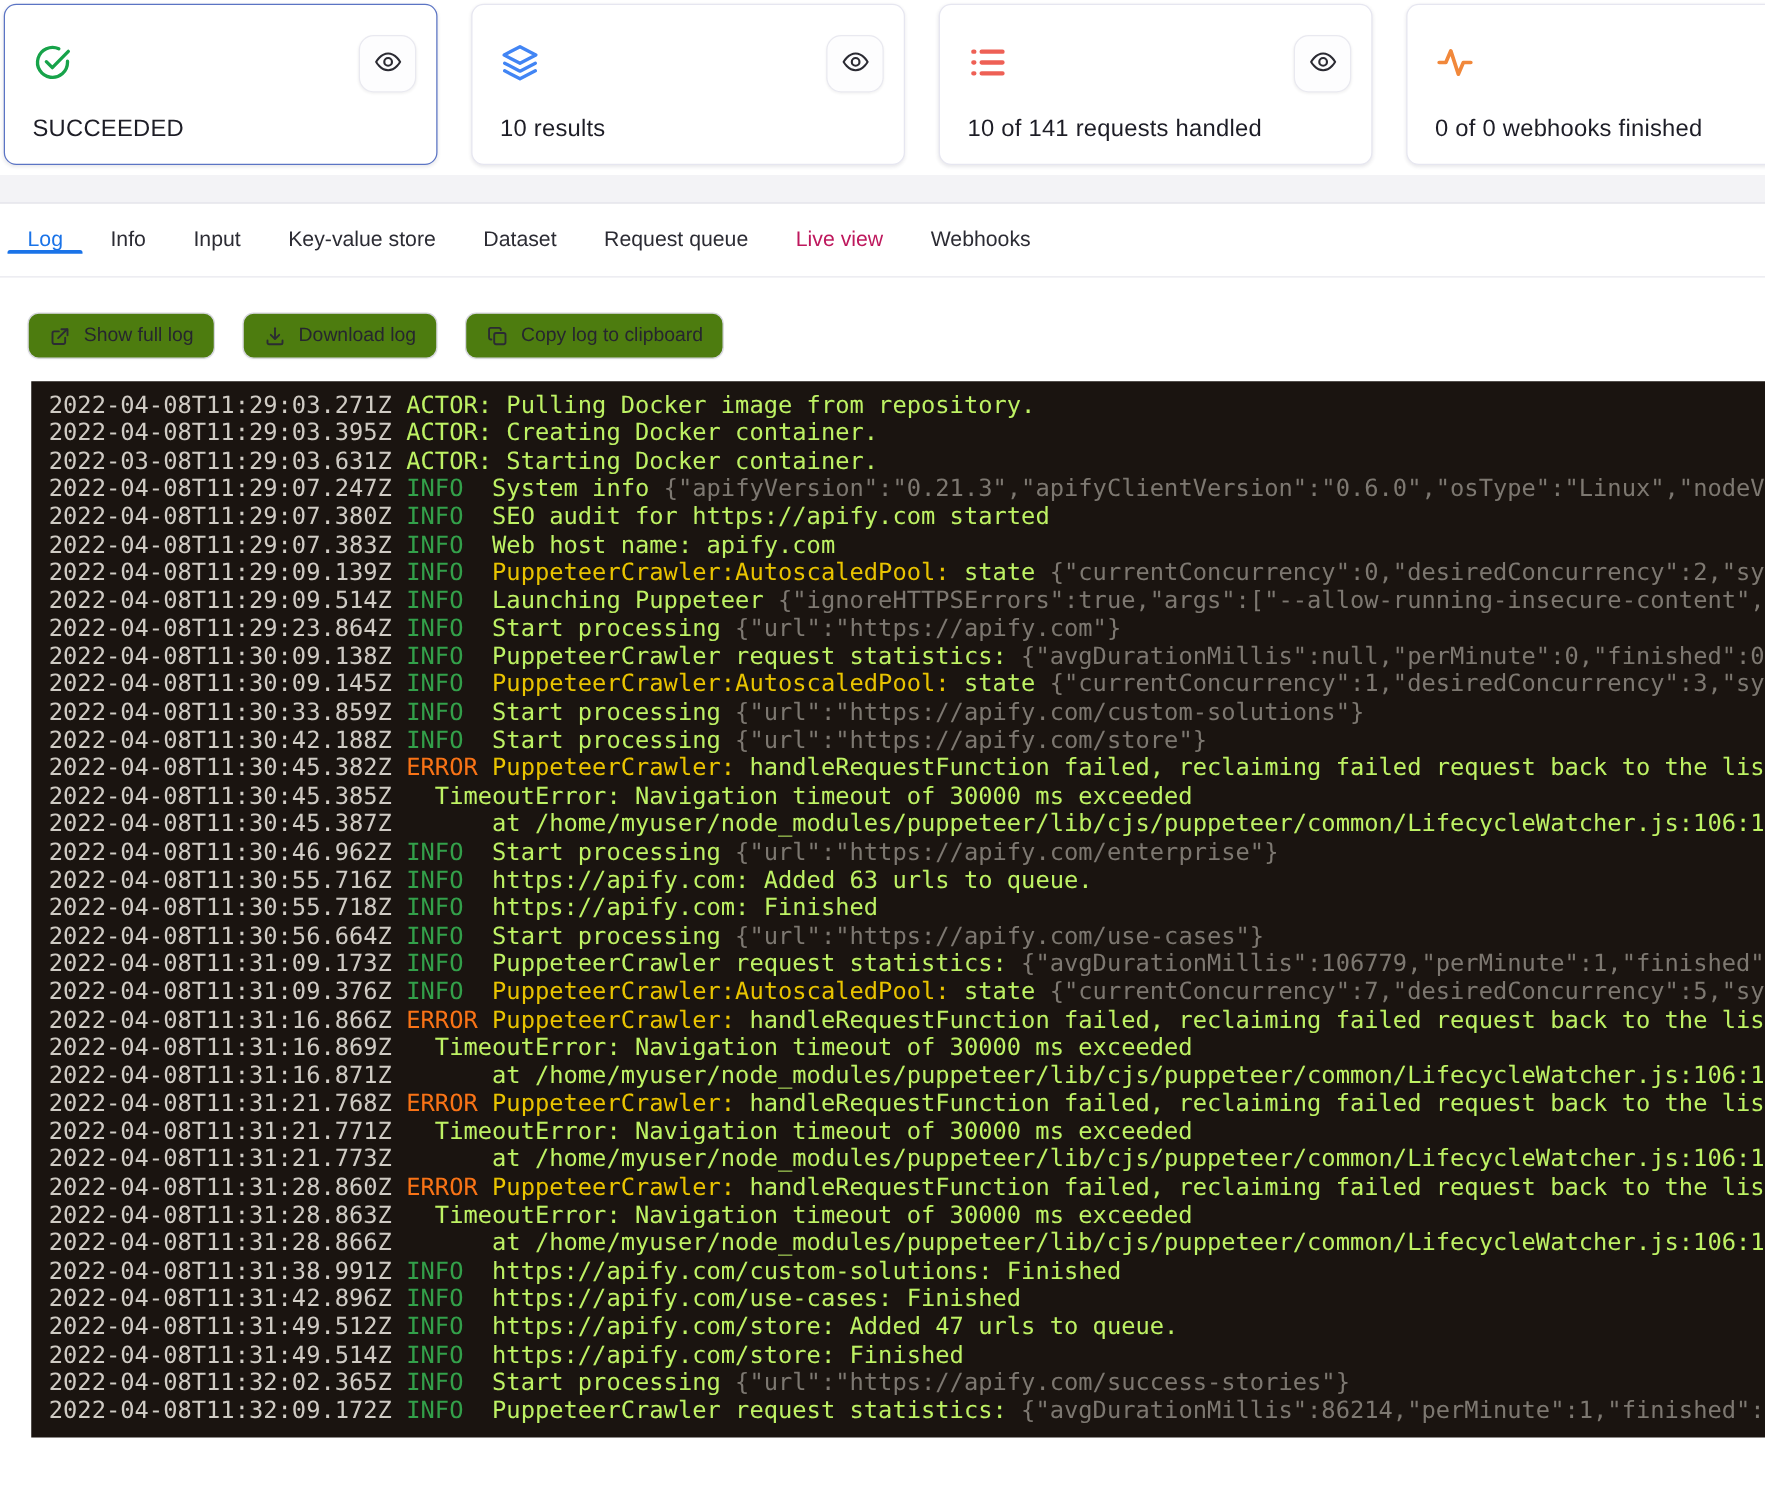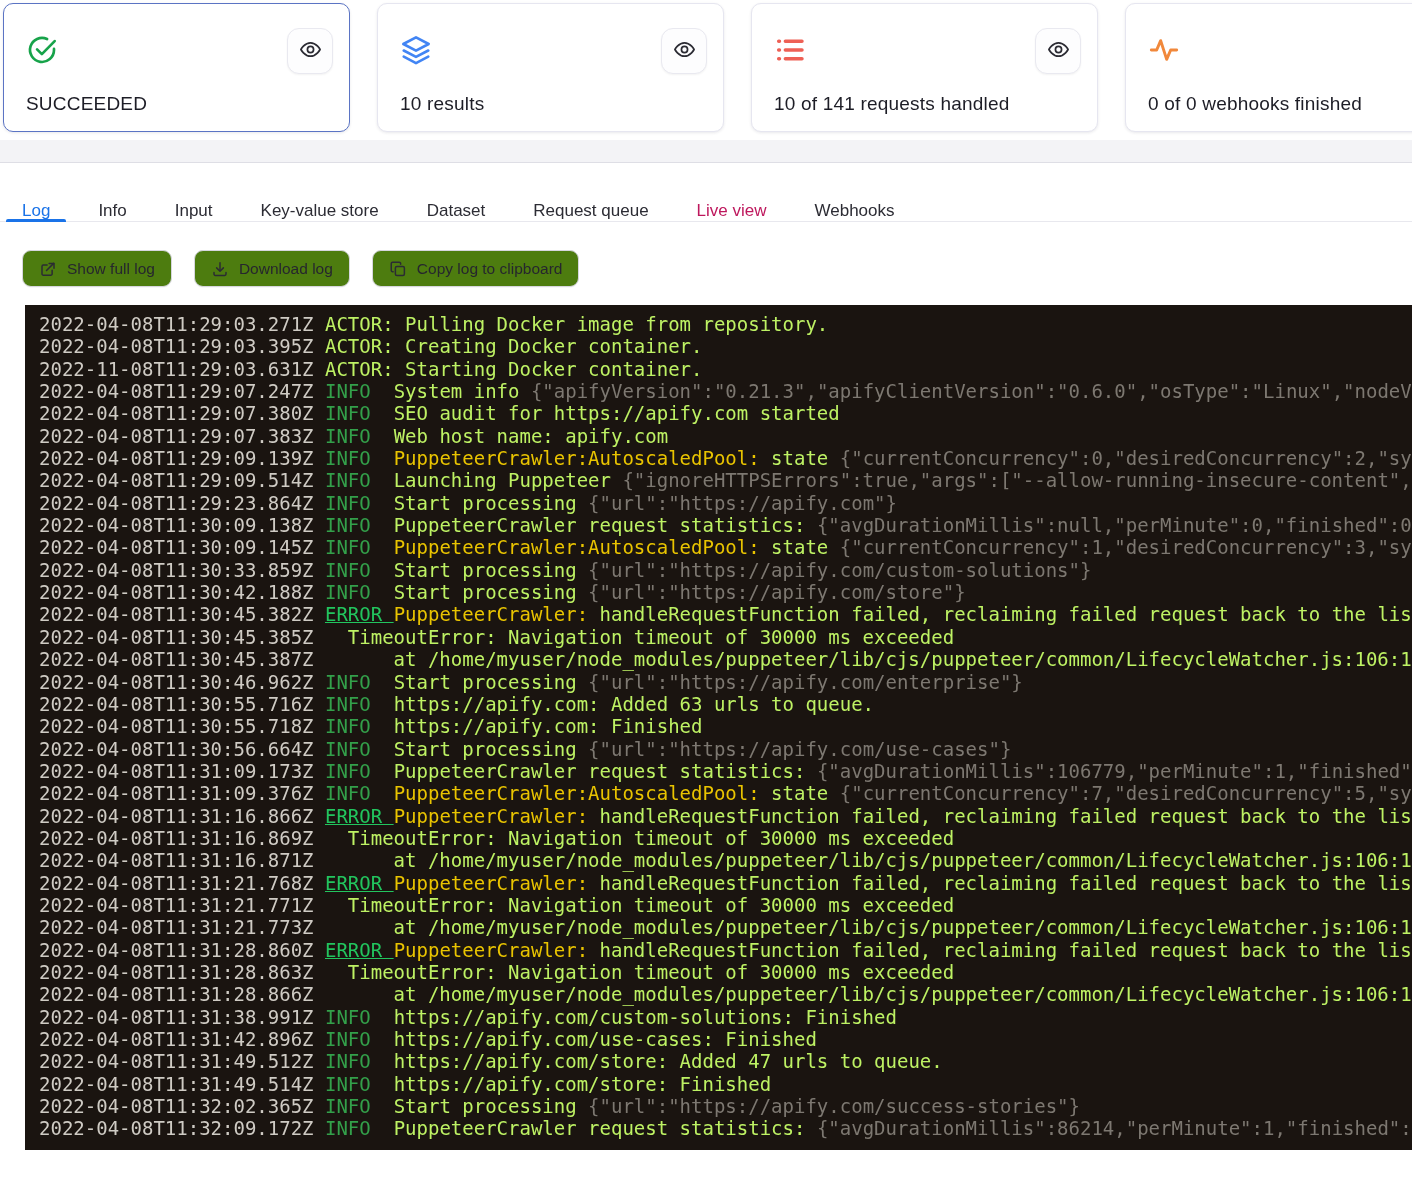--- a/index.html
+++ b/index.html
@@ -16,21 +16,21 @@
   .card-icon { width: 32px; height: 32px; display: inline-block; margin-top: 6px; }
   .card-icon svg { width: 32px; height: 32px; }
   .eye-btn { width: 46px; height: 46px; border: 1px solid #e9e9f0; border-radius: 12px;
     background: #fdfdfe; box-shadow: 0 1px 2px rgba(0,0,0,.05); cursor: pointer;
     display: flex; align-items: center; justify-content: center; }
   .eye-btn svg { width: 23px; height: 23px; }
   .card-label { font-size: 19px; color: #1d1d26; letter-spacing: .2px; }
 
   
   .gray-band { height: 23px; background: #f3f3f6; border-bottom: 1px solid #dedee5; }
-  .tab-bar { height: 59px; display: flex; align-items: flex-end; padding-left: 6px; gap: 16px;
+  .tab-bar { height: 59px; display: flex; align-items: center; padding-left: 6px; gap: 6px;
     background: #fff; border-bottom: 1px solid #e8e8ee; }
   .tab { position: relative; display: flex; align-items: center; padding: 0 16px;
     font-size: 17px; color: #2c2c34; cursor: pointer; white-space: nowrap; }
   .tab.active { color: #1a73e8; }
   .tab.active::after { content: ""; position: absolute; left: 0; right: 0; bottom: -1px;
     height: 3px; background: #1a73e8; border-radius: 2px 2px 0 0; }
   .tab.disabled { color: #be185d; cursor: default; }
 
   
   .content { padding-left: 22px; }
@@ -45,21 +45,21 @@
   
   .log { margin: 18px 0 0 3px; background: #1a1410; padding: 8px 0 0 14px;
     height: 845px; overflow: hidden; }
   .ln { white-space: pre; font-family: "DejaVu Sans Mono", monospace;
     font-size: 19px; line-height: 22.35px; }
   .p-ts  { color: #cfcbc4; }
   .p-w   { color: #bef264; }
   .p-g   { color: #7d7871; }
   .p-y   { color: #e9c400; font-weight: normal; }
   .lv-info { color: #33a04a; }
-  .lv-err  { color: #22c55e; text-decoration: underline; }
+  .lv-err  { color: #f97316; }
 </style>
 </head>
 <body>
 
 <div class="cards-row" id="cards-row">
     <div class="card active">
       <div class="card-top">
         <span class="card-icon"><svg viewBox="0 0 24 24" fill="none" stroke-linecap="round" stroke-linejoin="round" stroke="#17a34a" stroke-width="2">
             <path d="M21 11.2V12a9 9 0 1 1-5.2-8.2"></path>
             <path d="M8.3 11.5l3.6 3.6L21.5 5.3"></path>
@@ -152,21 +152,21 @@
             <rect x="8.5" y="8.5" width="12" height="12" rx="2"></rect>
             <path d="M5.5 15.5H4.8A1.8 1.8 0 0 1 3 13.7V4.8A1.8 1.8 0 0 1 4.8 3h8.9a1.8 1.8 0 0 1 1.8 1.8v.7"></path>
           </svg>
         </span>
         <span>Copy log to clipboard</span>
       </button>
     </div>
   <div class="log" id="log-output">
       <div class="ln"><span class="p-ts">2022-04-08T11:29:03.271Z </span><span class="p-w">ACTOR: </span><span class="p-w">Pulling Docker image from repository.</span></div>
       <div class="ln"><span class="p-ts">2022-04-08T11:29:03.395Z </span><span class="p-w">ACTOR: </span><span class="p-w">Creating Docker container.</span></div>
-      <div class="ln"><span class="p-ts">2022-11-08T11:29:03.631Z </span><span class="p-w">ACTOR: </span><span class="p-w">Starting Docker container.</span></div>
+      <div class="ln"><span class="p-ts">2022-03-08T11:29:03.631Z </span><span class="p-w">ACTOR: </span><span class="p-w">Starting Docker container.</span></div>
       <div class="ln"><span class="p-ts">2022-04-08T11:29:07.247Z </span><span class="lv-info">INFO  </span><span class="p-w">System info </span><span class="p-g">{"apifyVersion":"0.21.3","apifyClientVersion":"0.6.0","osType":"Linux","nodeVersion":"v15.6.0"}</span></div>
       <div class="ln"><span class="p-ts">2022-04-08T11:29:07.380Z </span><span class="lv-info">INFO  </span><span class="p-w">SEO audit for https://apify.com started</span></div>
       <div class="ln"><span class="p-ts">2022-04-08T11:29:07.383Z </span><span class="lv-info">INFO  </span><span class="p-w">Web host name: apify.com</span></div>
       <div class="ln"><span class="p-ts">2022-04-08T11:29:09.139Z </span><span class="lv-info">INFO  </span><span class="p-y">PuppeteerCrawler:AutoscaledPool:</span><span class="p-w"> state </span><span class="p-g">{"currentConcurrency":0,"desiredConcurrency":2,"systemStatus":{"isSystemIdle":true}}</span></div>
       <div class="ln"><span class="p-ts">2022-04-08T11:29:09.514Z </span><span class="lv-info">INFO  </span><span class="p-w">Launching Puppeteer </span><span class="p-g">{"ignoreHTTPSErrors":true,"args":["--allow-running-insecure-content","--no-sandbox"]}</span></div>
       <div class="ln"><span class="p-ts">2022-04-08T11:29:23.864Z </span><span class="lv-info">INFO  </span><span class="p-w">Start processing </span><span class="p-g">{"url":"https://apify.com"}</span></div>
       <div class="ln"><span class="p-ts">2022-04-08T11:30:09.138Z </span><span class="lv-info">INFO  </span><span class="p-w">PuppeteerCrawler request statistics: </span><span class="p-g">{"avgDurationMillis":null,"perMinute":0,"finished":0,"failed":0,"retryHistogram":[]}</span></div>
       <div class="ln"><span class="p-ts">2022-04-08T11:30:09.145Z </span><span class="lv-info">INFO  </span><span class="p-y">PuppeteerCrawler:AutoscaledPool:</span><span class="p-w"> state </span><span class="p-g">{"currentConcurrency":1,"desiredConcurrency":3,"systemStatus":{"isSystemIdle":true}}</span></div>
       <div class="ln"><span class="p-ts">2022-04-08T11:30:33.859Z </span><span class="lv-info">INFO  </span><span class="p-w">Start processing </span><span class="p-g">{"url":"https://apify.com/custom-solutions"}</span></div>
       <div class="ln"><span class="p-ts">2022-04-08T11:30:42.188Z </span><span class="lv-info">INFO  </span><span class="p-w">Start processing </span><span class="p-g">{"url":"https://apify.com/store"}</span></div>

